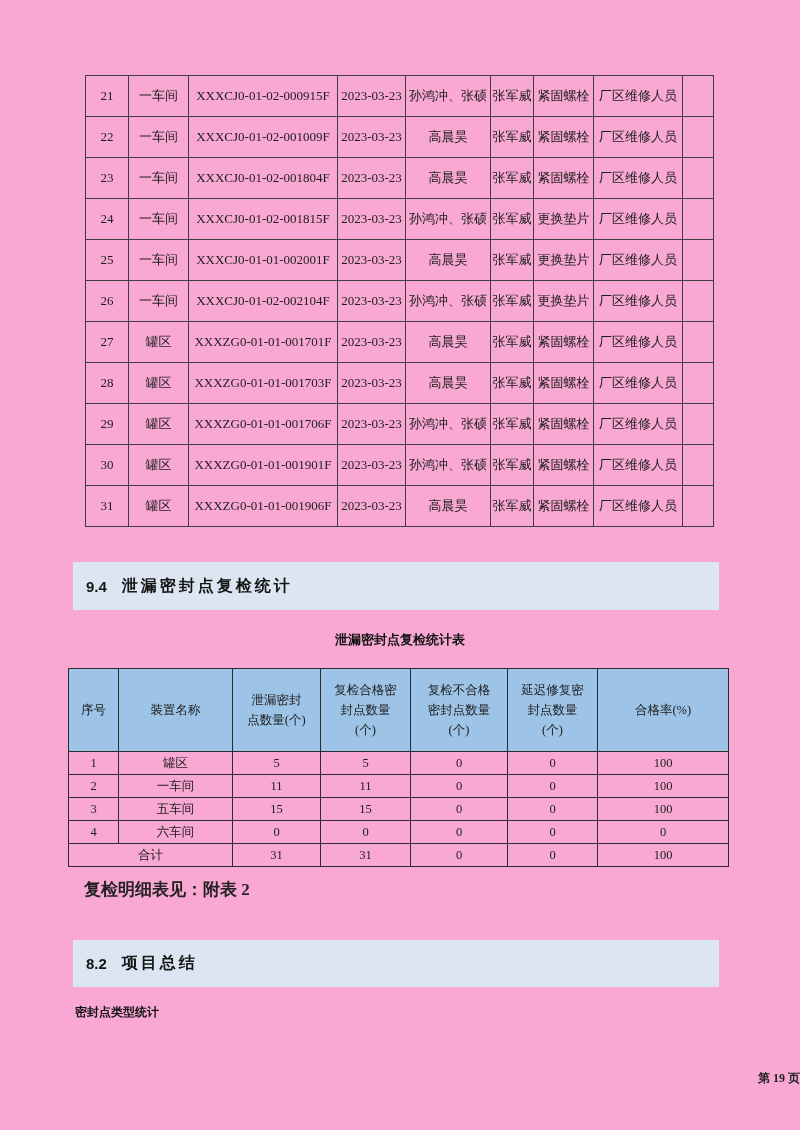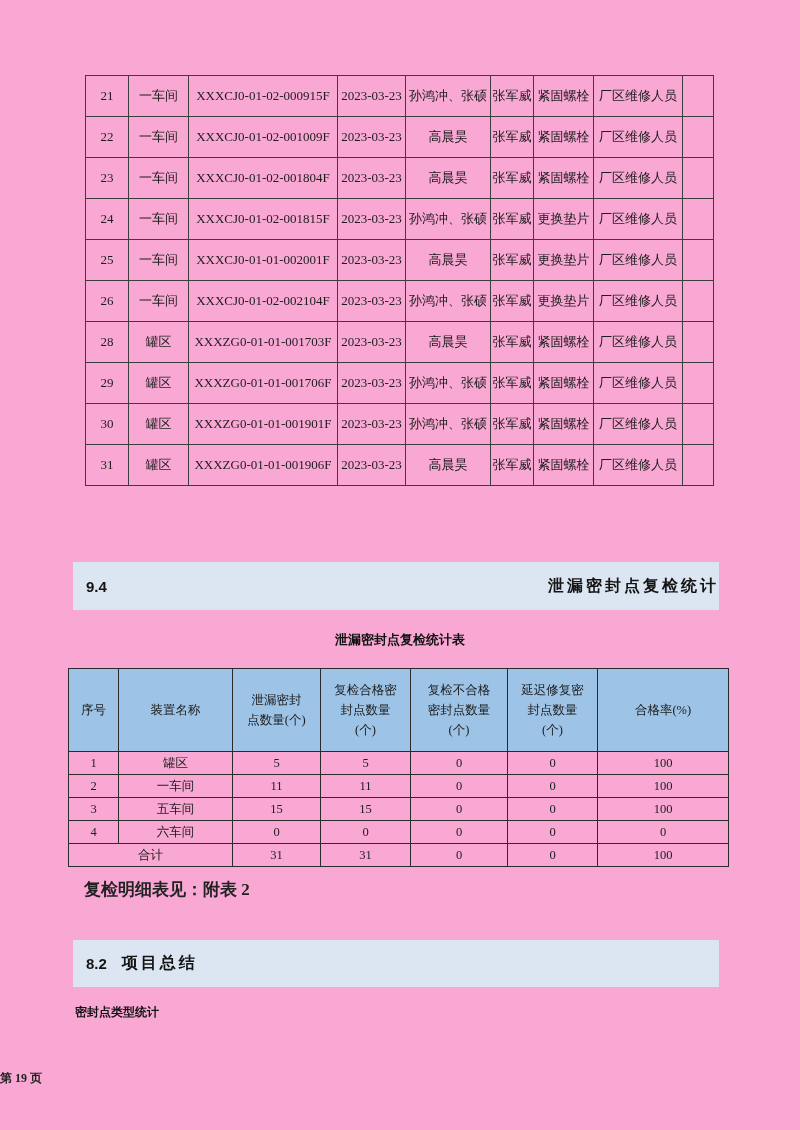--- a/index.html
+++ b/index.html
@@ -36,21 +36,21 @@
   .bar {
     position: absolute;
     left: 73px;
     width: 646px;
     height: 48px;
     background: #dce6f2;
     display: flex;
     align-items: center;
     font-family: "Liberation Sans", "DejaVu Sans", sans-serif;
   }
-  .bar-94 { top: 562px; justify-content: space-between; }
+  .bar-94 { top: 562px; }
   .bar-95 { top: 940px; height: 47px; }
   .bar-num { font-weight: 700; font-size: 15px; margin-left: 13px; color: #141414; }
   .bar-title { font-weight: 700; font-size: 16px; margin-left: 15px; letter-spacing: 3px; color: #141414; }
 
   
   .caption {
     position: absolute;
     left: 0;
     width: 800px;
     top: 631px;
@@ -102,21 +102,21 @@
     font-family: "Liberation Sans", "DejaVu Sans", sans-serif;
     font-weight: 700;
     font-size: 12px;
     color: #111;
   }
   .footer {
     position: absolute;
     left: 0;
     width: 800px;
     top: 1070px;
-    text-align: left;
+    text-align: right;
     font-size: 12px;
     font-weight: 600;
     color: #222;
   }
 </style>
 </head>
 <body>
 
 <div class="page">
 
@@ -189,20 +189,31 @@
           <td></td>
         </tr>
         <tr>
           <td>26</td>
           <td>一车间</td>
           <td>XXXCJ0-01-02-002104F</td>
           <td>2023-03-23</td>
           <td>孙鸿冲、张硕</td>
           <td>张军威</td>
           <td>更换垫片</td>
+          <td>厂区维修人员</td>
+          <td></td>
+        </tr>
+        <tr>
+          <td>27</td>
+          <td>罐区</td>
+          <td>XXXZG0-01-01-001701F</td>
+          <td>2023-03-23</td>
+          <td>高晨昊</td>
+          <td>张军威</td>
+          <td>紧固螺栓</td>
           <td>厂区维修人员</td>
           <td></td>
         </tr>
         <tr>
           <td>28</td>
           <td>罐区</td>
           <td>XXXZG0-01-01-001703F</td>
           <td>2023-03-23</td>
           <td>高晨昊</td>
           <td>张军威</td>

